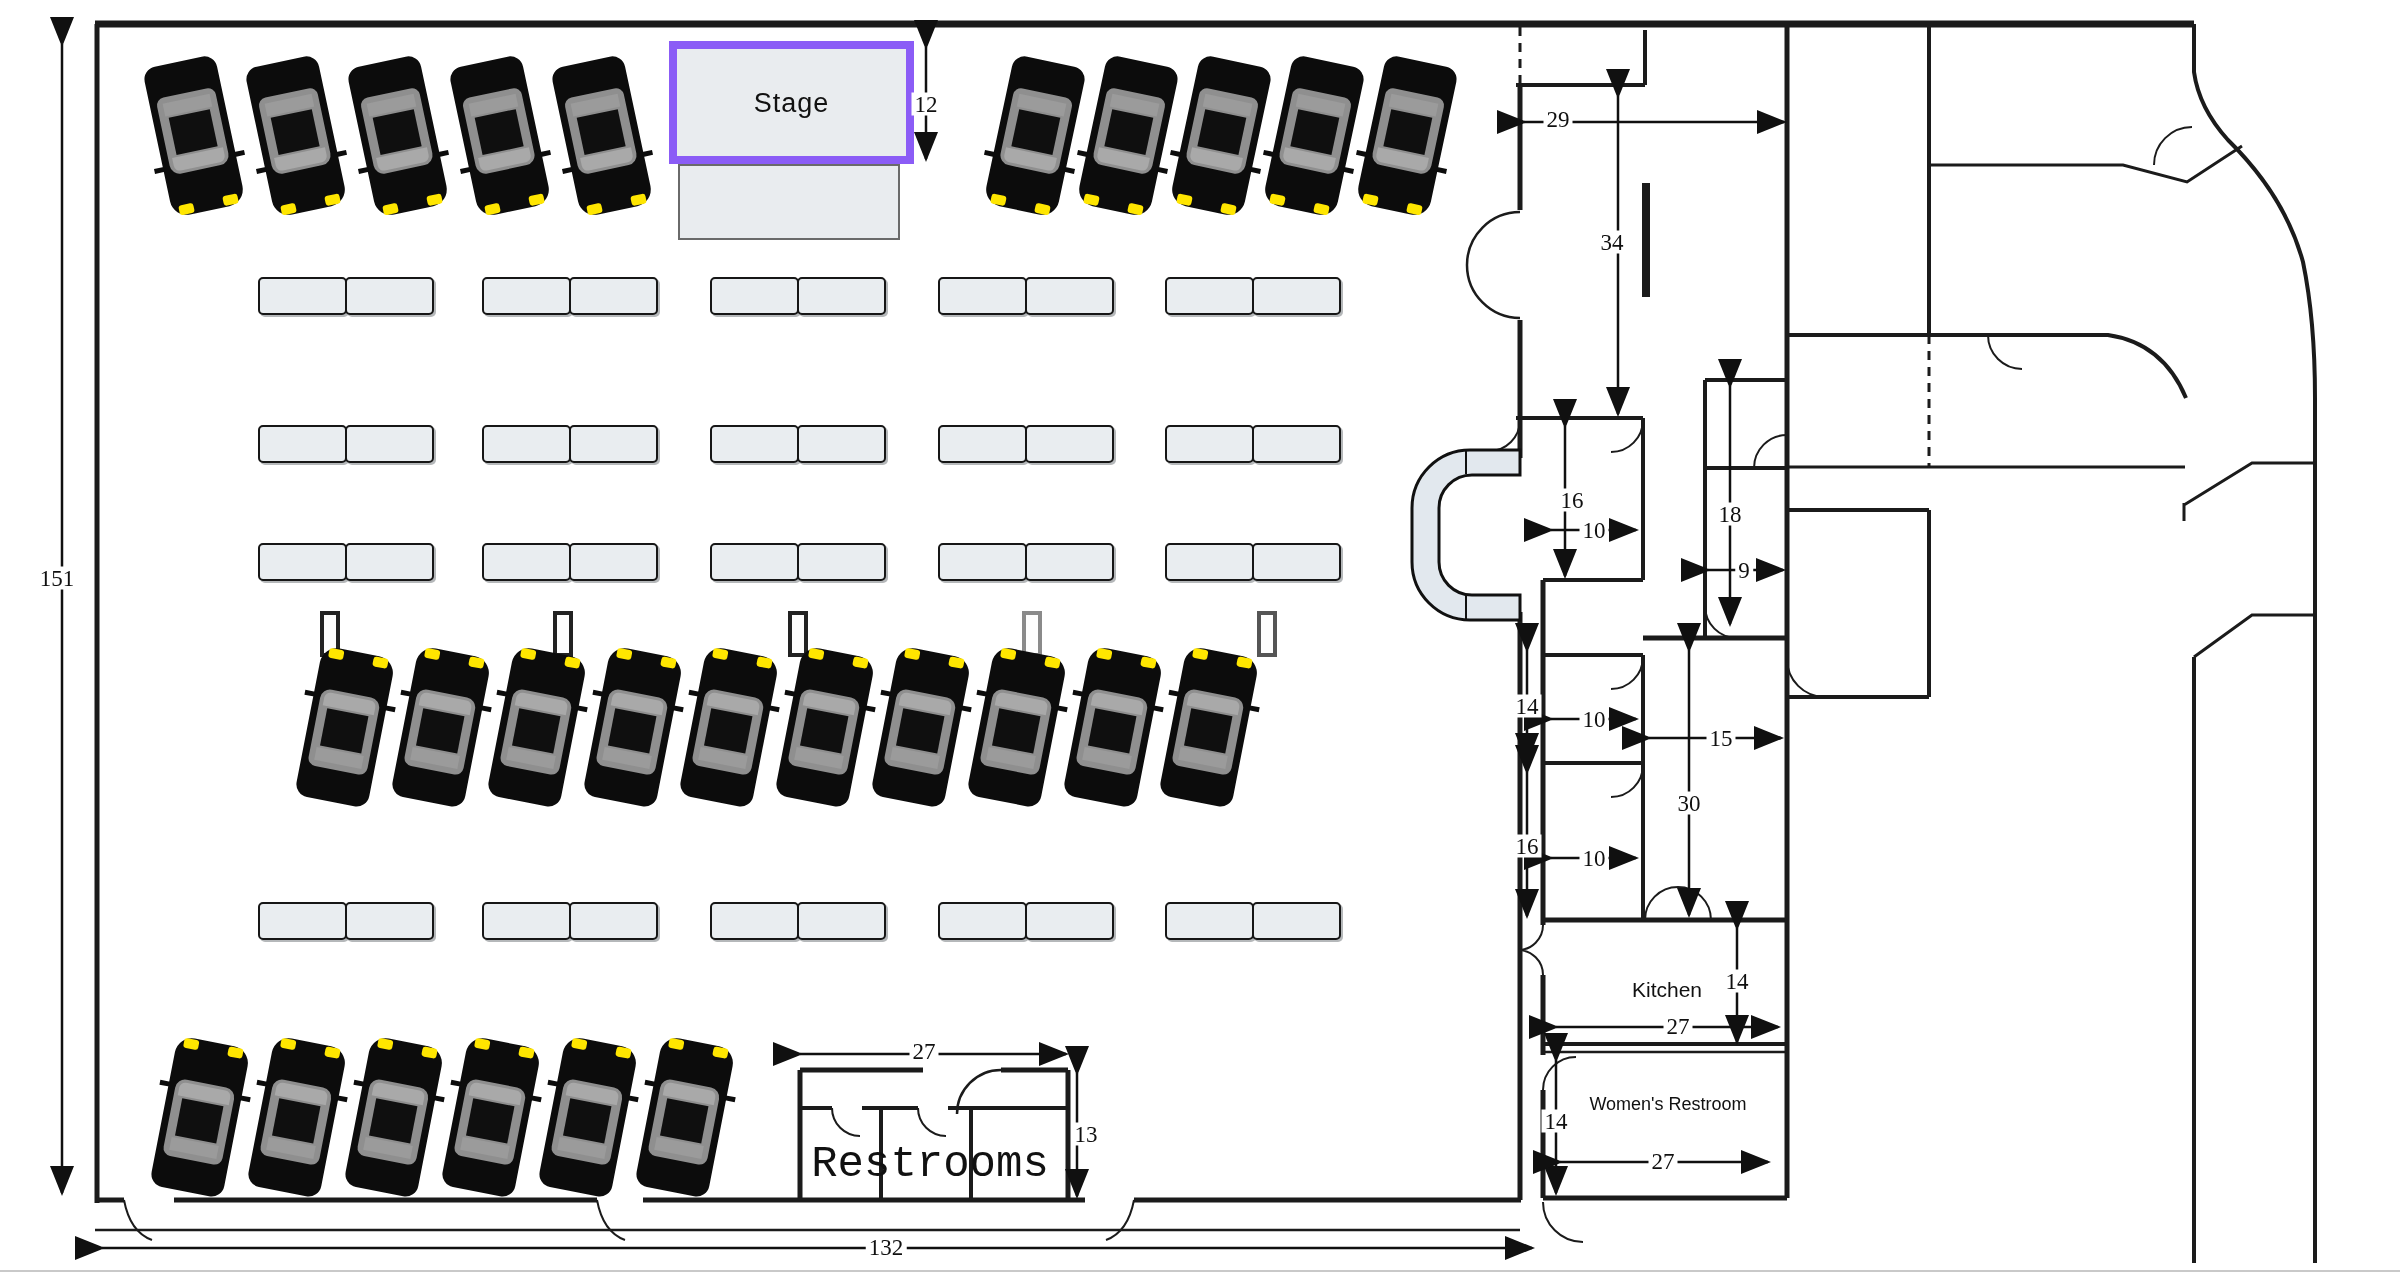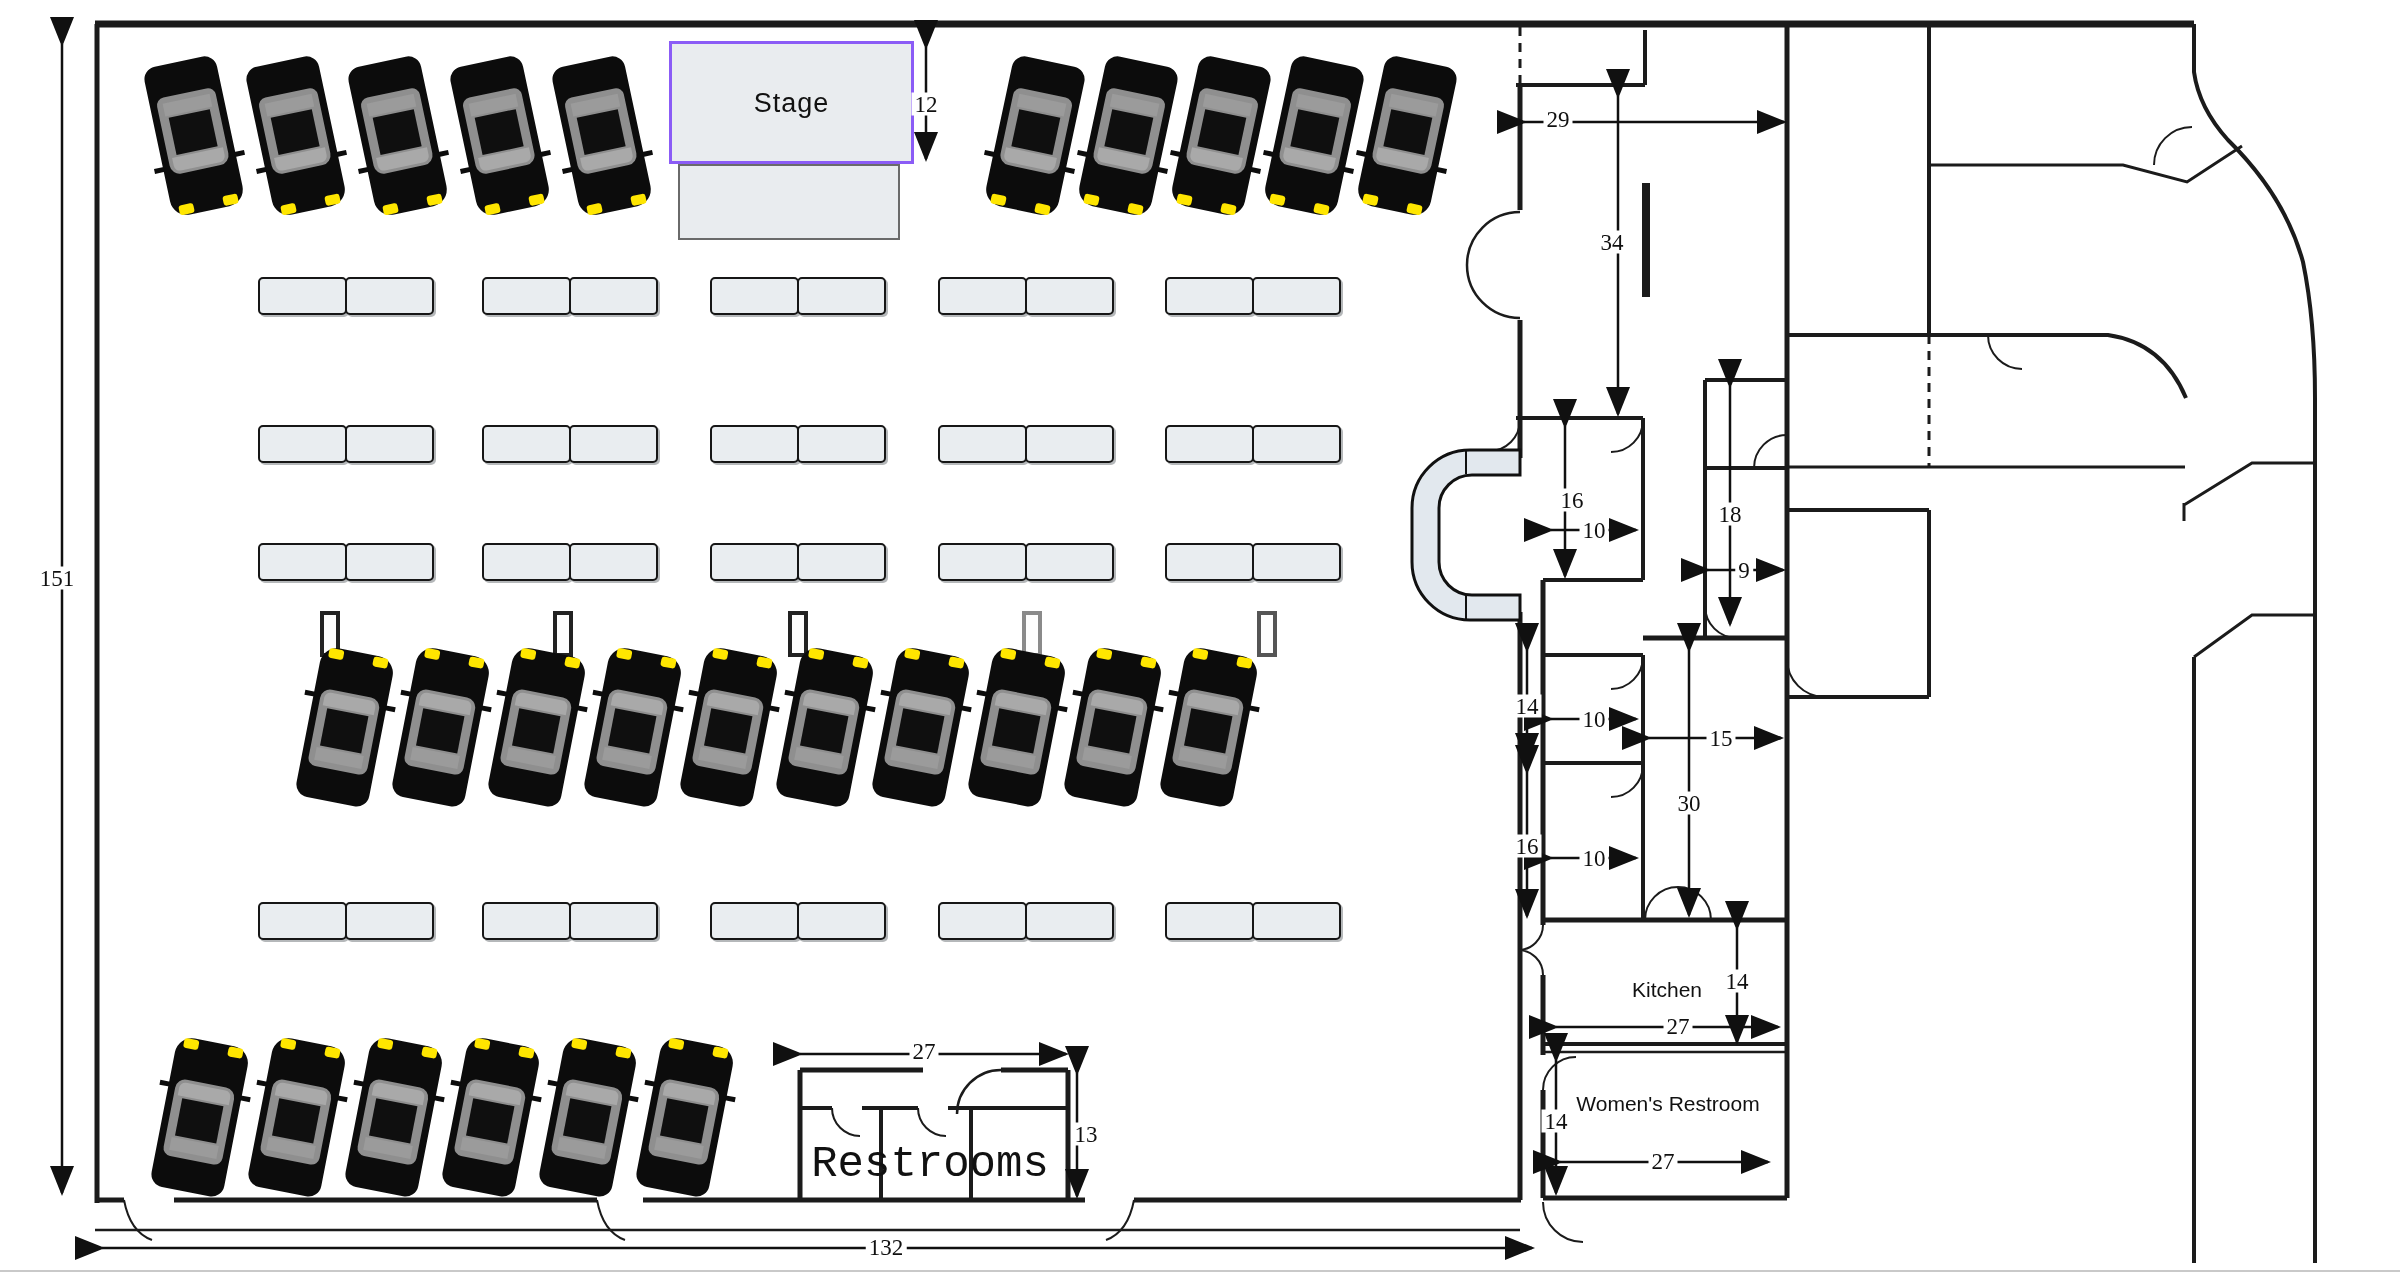--- a/index.html
+++ b/index.html
@@ -2,26 +2,26 @@
 <html><head>
 <meta charset="utf-8">
 <style>
   html,body{margin:0;padding:0;background:#fff;}
   #canvas{position:relative;width:2400px;height:1286px;background:#ffffff;overflow:hidden;
           font-family:"Liberation Serif", serif;}
   #walls-svg{position:absolute;left:0;top:0;width:2400px;height:1286px;}
   .room-label{position:absolute;transform:translate(-50%,-50%);color:#111;white-space:nowrap;
               font-family:"Liberation Sans", sans-serif;}
   #stage-main{position:absolute;left:669px;top:41px;width:245px;height:123px;background:#e9ecef;
-              border:3px solid #8b5cf6;box-sizing:border-box;padding-left:16px;}
+              border:8px solid #8b5cf6;box-sizing:border-box;padding-left:16px;}
   #stage-apron{position:absolute;left:678px;top:164px;width:222px;height:76px;background:#e9ecef;
                border:2px solid #6a6a6a;box-sizing:border-box;}
   #stage-label{font-size:27px;letter-spacing:1px;}
   #kitchen-label{font-size:21px;}
-  #womens-label{font-size:21px;}
+  #womens-label{font-size:18px;}
   #restrooms-label{font-family:"Liberation Serif", serif;font-size:44px;}
   .dim-label{position:absolute;transform:translate(-50%,-50%);background:#fff;padding:0 3px;
              font-family:"Liberation Serif", serif;font-size:23px;color:#101010;line-height:1;}
   
   .pair{position:absolute;display:flex;width:176px;height:38px;}
   .pair .t{flex:1;background:#e9edf0;border:2.5px solid #161616;border-radius:5px;
            box-shadow:2px 2px 0 rgba(120,126,130,.55);box-sizing:border-box;}
   .pair .t:first-child{margin-right:-2.5px;}
   
   .pod{position:absolute;width:20px;height:46px;background:#fdfdfd;border:4px solid #222;

